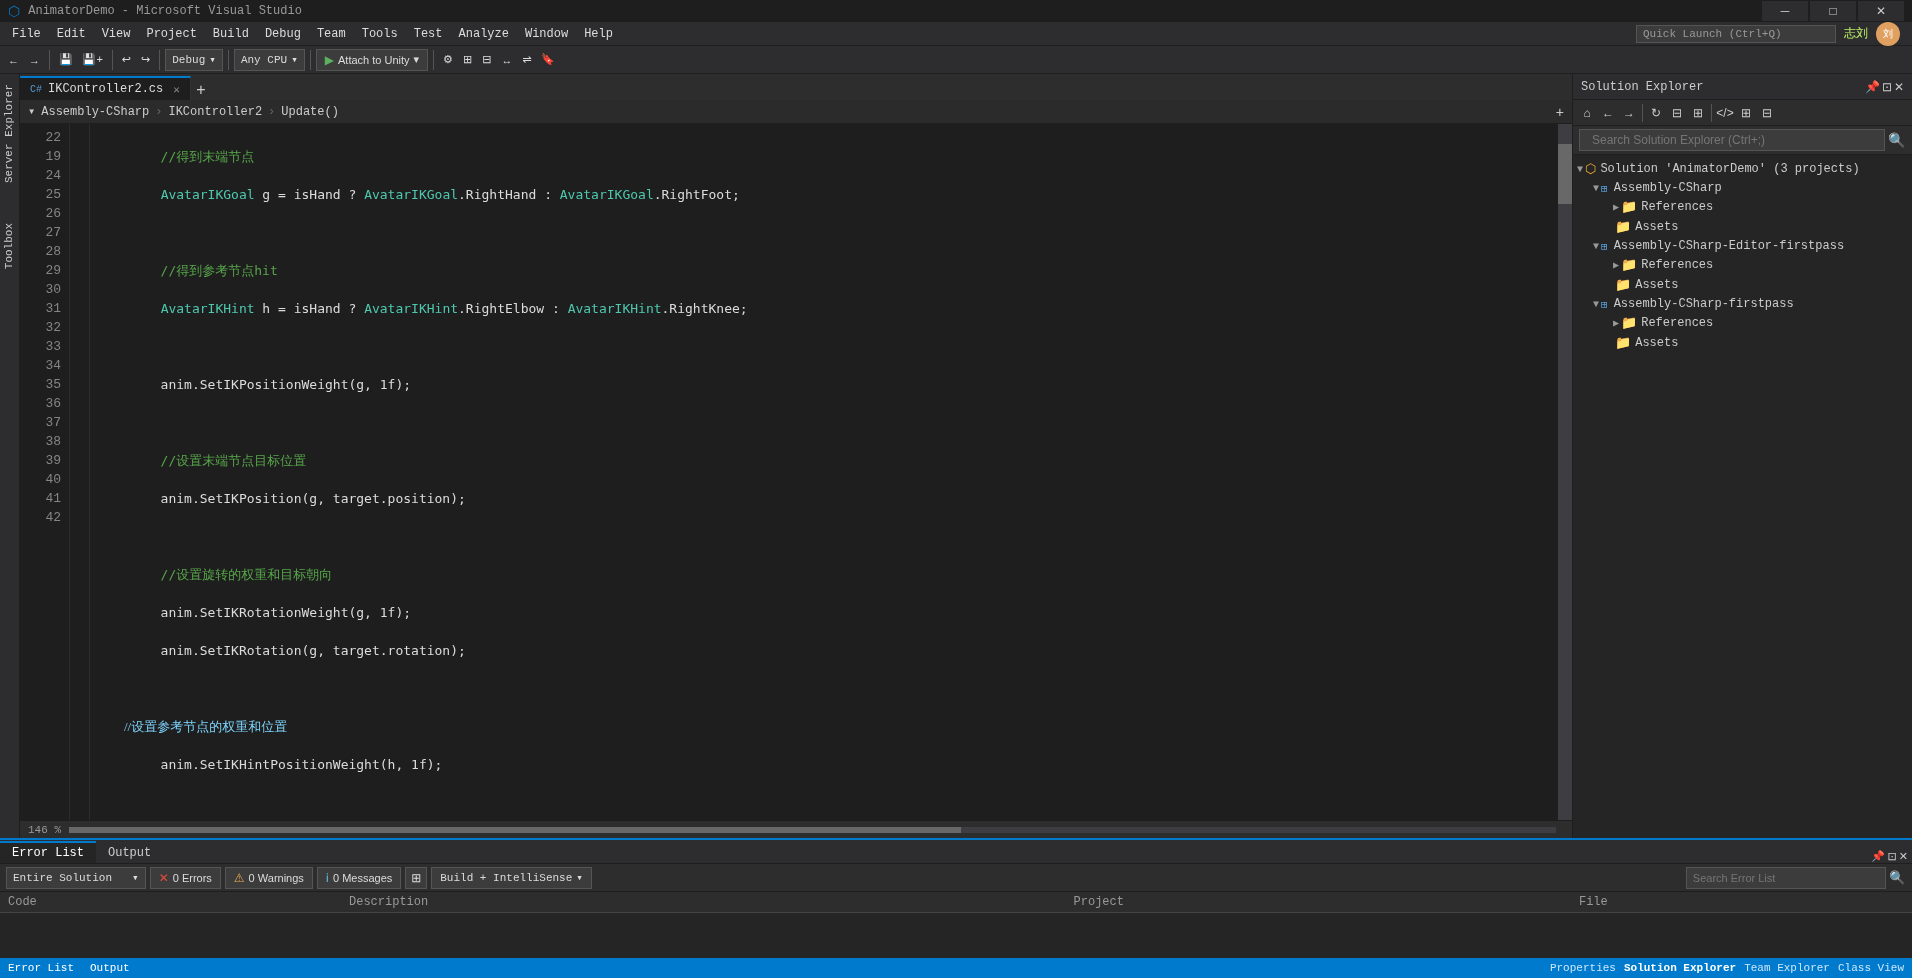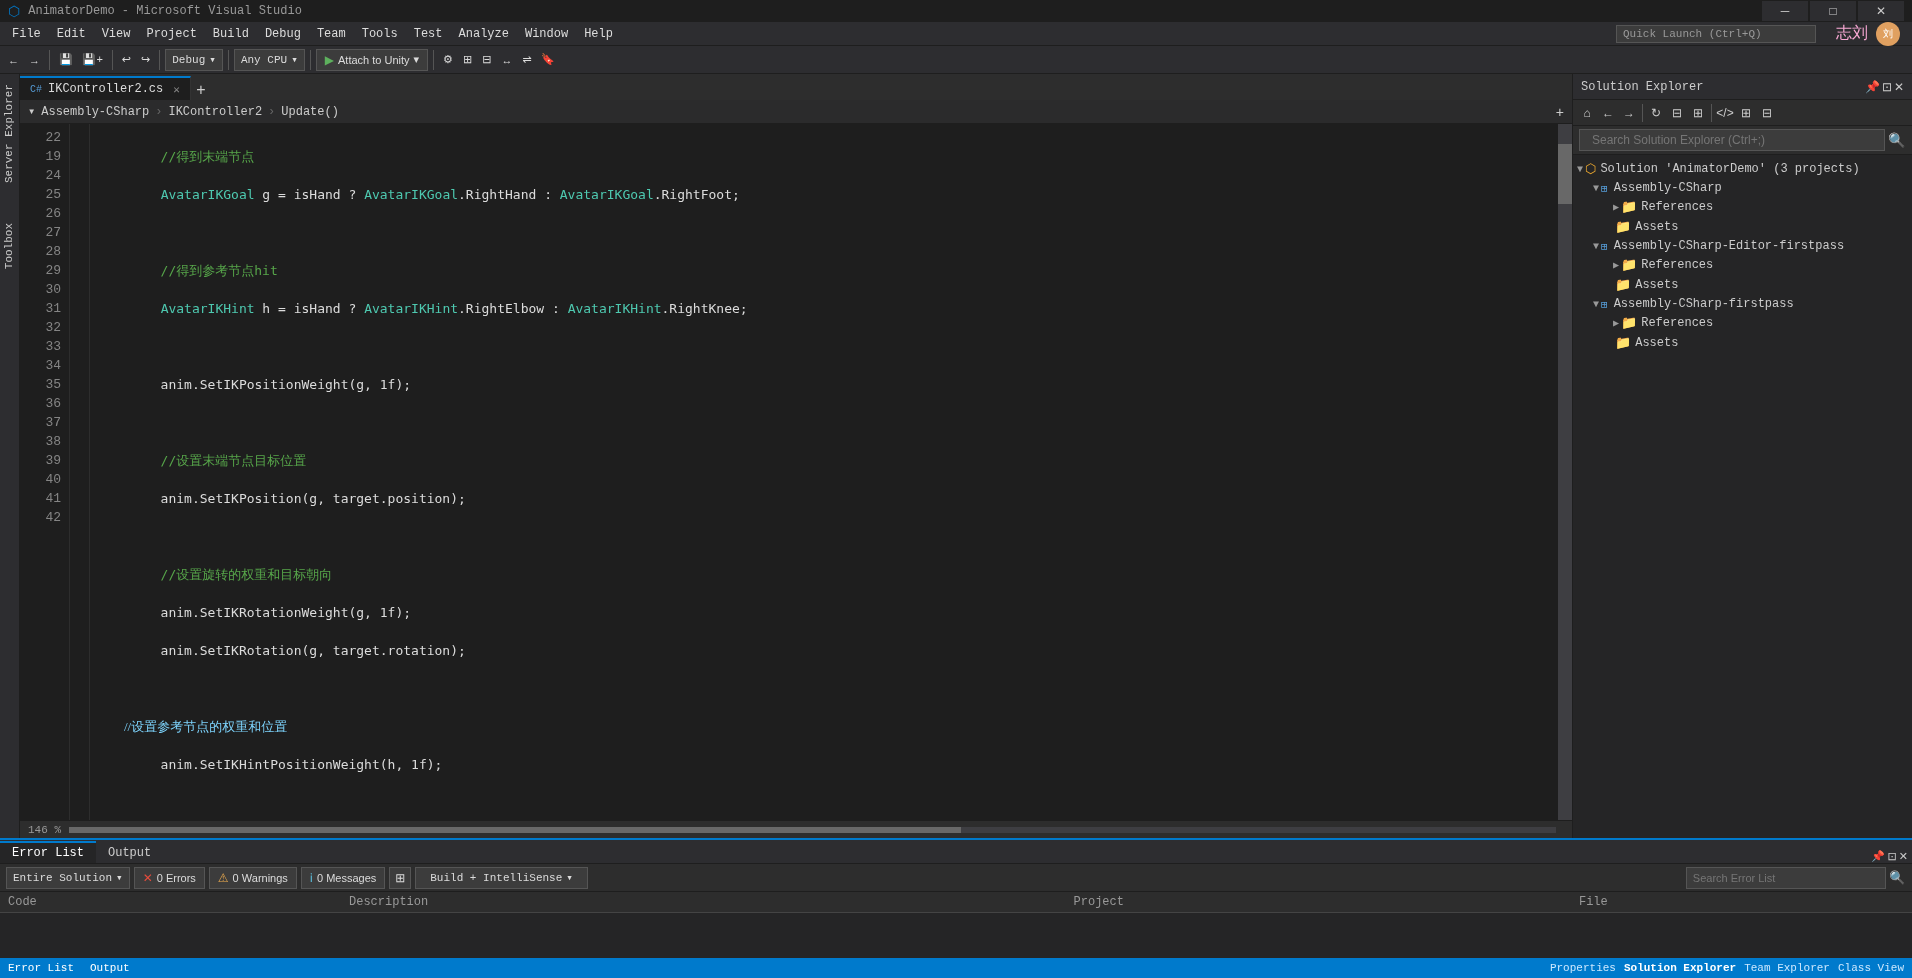--- a/index.html
+++ b/index.html
@@ -88,21 +88,21 @@
   <div class="menu-item">Build</div>
   <div class="menu-item">Debug</div>
   <div class="menu-item">Team</div>
   <div class="menu-item">Tools</div>
   <div class="menu-item">Test</div>
   <div class="menu-item">Analyze</div>
   <div class="menu-item">Window</div>
   <div class="menu-item">Help</div>
   <div style="flex:1;"></div>
   <div style="width:200px;height:18px;background:#3c3c3c;border:1px solid #555;display:flex;align-items:center;padding:0 6px;font-size:11px;color:#999;">Quick Launch (Ctrl+Q)</div>
-  <span style="padding:0 8px;color:#f9a8d4;font-size:16px;margin-left:12px;">志刘</span>
+  <span style="padding:0 8px;color:#bef264;font-size:12px;">志刘</span>
   <div style="width:24px;height:24px;background:#e0a060;border-radius:50%;display:flex;align-items:center;justify-content:center;font-size:10px;color:#fff;margin-right:8px;">刘</div>
 </div>
 
 <div id="toolbar">
 
   <button class="toolbar-btn">←</button>
   <button class="toolbar-btn">→</button>
   <div class="toolbar-separator"></div>
   <button class="toolbar-btn">💾</button>
   <button class="toolbar-btn">💾+</button>
@@ -327,21 +327,21 @@
     </div>
     <div style="display:flex;align-items:center;gap:2px;padding-right:4px;">
       <button style="background:transparent;border:none;color:#ccc;font-size:11px;cursor:pointer;">📌</button>
       <button style="background:transparent;border:none;color:#ccc;font-size:11px;cursor:pointer;">⊡</button>
       <button style="background:transparent;border:none;color:#ccc;font-size:11px;cursor:pointer;">✕</button>
     </div>
   </div>
 
   <div style="height:28px;background:#2d2d2d;display:flex;align-items:center;padding:0 6px;gap:4px;border-bottom:1px solid #1e1e1e;">
 
-    <div style="height:22px;padding:0 6px;background:#3c3c3c;border:1px solid #555;color:#dcdcdc;font-size:11px;cursor:pointer;display:flex;align-items:center;gap:4px;">
+    <div style="height:22px;padding:0 6px;background:#3c3c3c;border:1px solid #555;color:#dcdcdc;font-size:11px;cursor:pointer;display:flex;align-items:center;gap:20px;">
       <span>Entire Solution</span>
       <span>▾</span>
     </div>
 
     <button class="error-filter-btn" style="height:22px;padding:0 8px;background:#3c3c3c;border:1px solid #555;color:#dcdcdc;font-size:11px;cursor:pointer;display:flex;align-items:center;gap:4px;">
       <span style="color:#e74c3c;font-size:12px;">✕</span>
       <span>0 Errors</span>
     </button>
 
     <button class="error-filter-btn" style="height:22px;padding:0 8px;background:#3c3c3c;border:1px solid #555;color:#dcdcdc;font-size:11px;cursor:pointer;display:flex;align-items:center;gap:4px;">
@@ -349,21 +349,21 @@
       <span>0 Warnings</span>
     </button>
 
     <button class="error-filter-btn" style="height:22px;padding:0 8px;background:#3c3c3c;border:1px solid #555;color:#dcdcdc;font-size:11px;cursor:pointer;display:flex;align-items:center;gap:4px;">
       <span style="color:#5bc0de;font-size:12px;">ℹ</span>
       <span>0 Messages</span>
     </button>
 
     <button style="height:22px;width:22px;background:#3c3c3c;border:1px solid #555;color:#dcdcdc;font-size:12px;cursor:pointer;display:flex;align-items:center;justify-content:center;">⊞</button>
 
-    <div style="height:22px;padding:0 14px;background:#3c3c3c;border:1px solid #555;color:#dcdcdc;font-size:11px;cursor:pointer;display:flex;align-items:center;gap:4px;">
+    <div style="height:22px;padding:0 8px;background:#3c3c3c;border:1px solid #555;color:#dcdcdc;font-size:11px;cursor:pointer;display:flex;align-items:center;gap:4px;">
       <span>Build + IntelliSense</span>
       <span>▾</span>
     </div>
 
     <div style="flex:1;"></div>
 
     <input type="text" style="height: 22px; padding: 0px 6px; background: rgb(60, 60, 60); border: 1px solid rgb(85, 85, 85); color: rgb(220, 220, 220); font-size: 11px; width: 200px;" placeholder="Search Error List">
     <button style="background:transparent;border:none;color:#ccc;font-size:13px;cursor:pointer;">🔍</button>
   </div>
 

